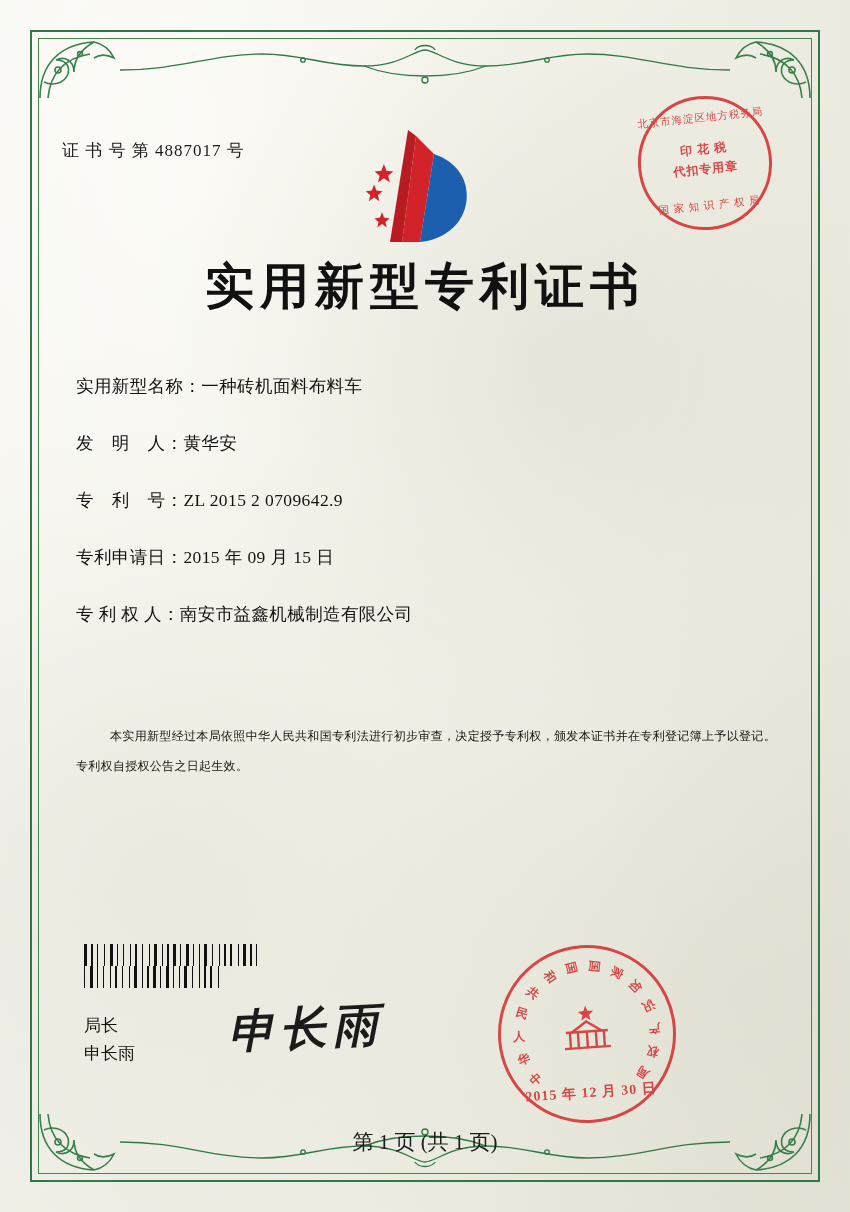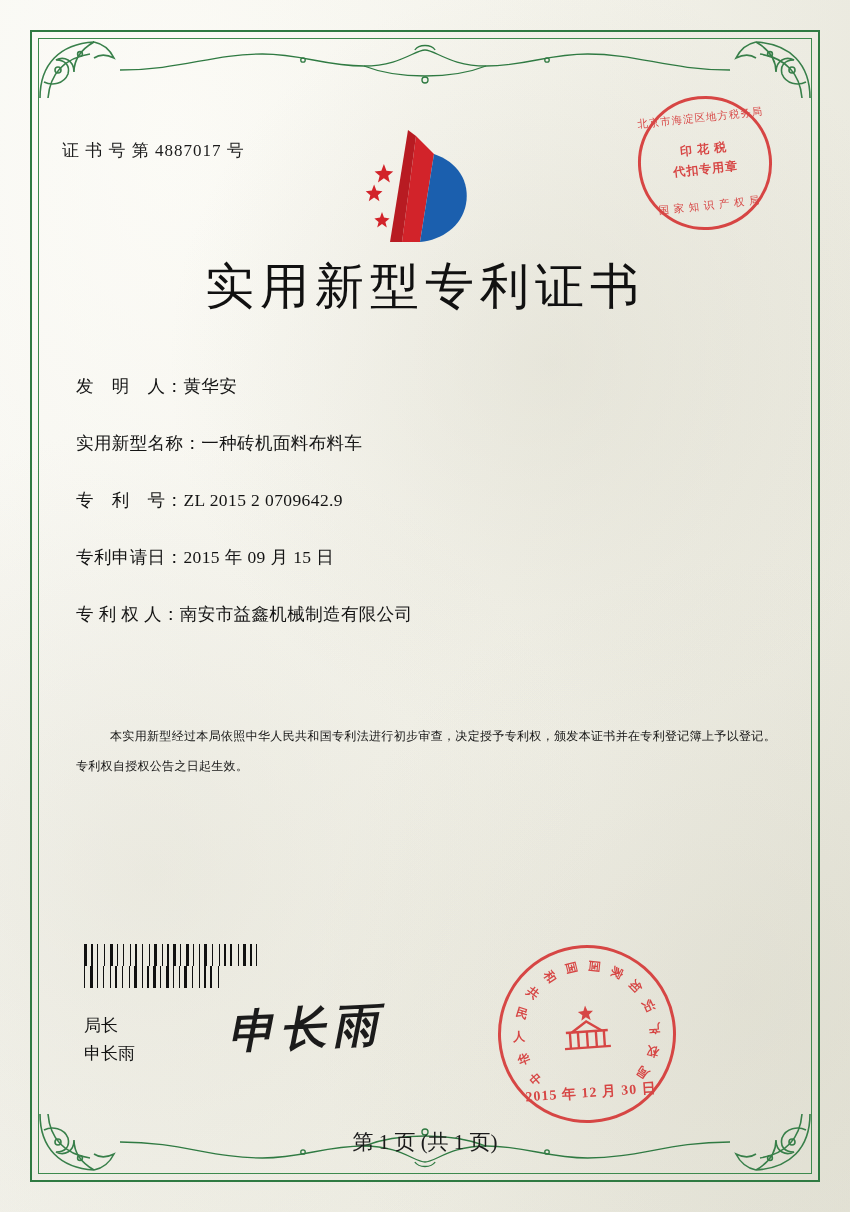--- a/index.html
+++ b/index.html
@@ -69,21 +69,21 @@
     font-size:11px;letter-spacing:1px;font-family:"Liberation Serif",serif;
     white-space:nowrap;
   }
   .seal-top .st-arc-top{top:12px;font-size:10.5px;}
   .seal-top .st-mid1{top:42px;font-size:12px;font-weight:bold;}
   .seal-top .st-mid2{top:62px;font-size:12px;font-weight:bold;}
   .seal-top .st-arc-bot{bottom:14px;font-size:10.5px;}
 
   .main-title{
     position:absolute;left:0;right:0;top:254px;text-align:center;
-    font-size:49px;font-weight:normal;letter-spacing:6px;color:#111;
+    font-size:49px;font-weight:bold;letter-spacing:6px;color:#111;
     font-family:"Liberation Serif","DejaVu Serif",serif;
   }
 
   .fields{position:absolute;left:76px;top:374px;width:700px;}
   .field{
     font-size:17.5px;color:#141414;margin-bottom:33px;
     font-family:"Liberation Serif",serif;letter-spacing:.4px;
   }
   .field .lab{display:inline-block;}
   .field .val{display:inline;}
@@ -224,24 +224,24 @@
       <div class="st-line st-arc-top">北京市海淀区地方税务局</div>
       <div class="st-line st-mid1">印 花 税</div>
       <div class="st-line st-mid2">代扣专用章</div>
       <div class="st-line st-arc-bot">国 家 知 识 产 权 局</div>
     </div>
 
     <div class="main-title">实用新型专利证书</div>
 
     <div class="fields">
       <div class="field">
+        <span class="lab">实用新型名称：</span><span class="val">一种砖机面料布料车</span>
+      </div>
+      <div class="field">
         <span class="lab">发　明　人：</span><span class="val">黄华安</span>
-      </div>
-      <div class="field">
-        <span class="lab">实用新型名称：</span><span class="val">一种砖机面料布料车</span>
       </div>
       <div class="field">
         <span class="lab">专　利　号：</span><span class="val">ZL 2015 2 0709642.9</span>
       </div>
       <div class="field">
         <span class="lab">专利申请日：</span><span class="val">2015 年 09 月 15 日</span>
       </div>
       <div class="field">
         <span class="lab">专 利 权 人：</span><span class="val">南安市益鑫机械制造有限公司</span>
       </div>

